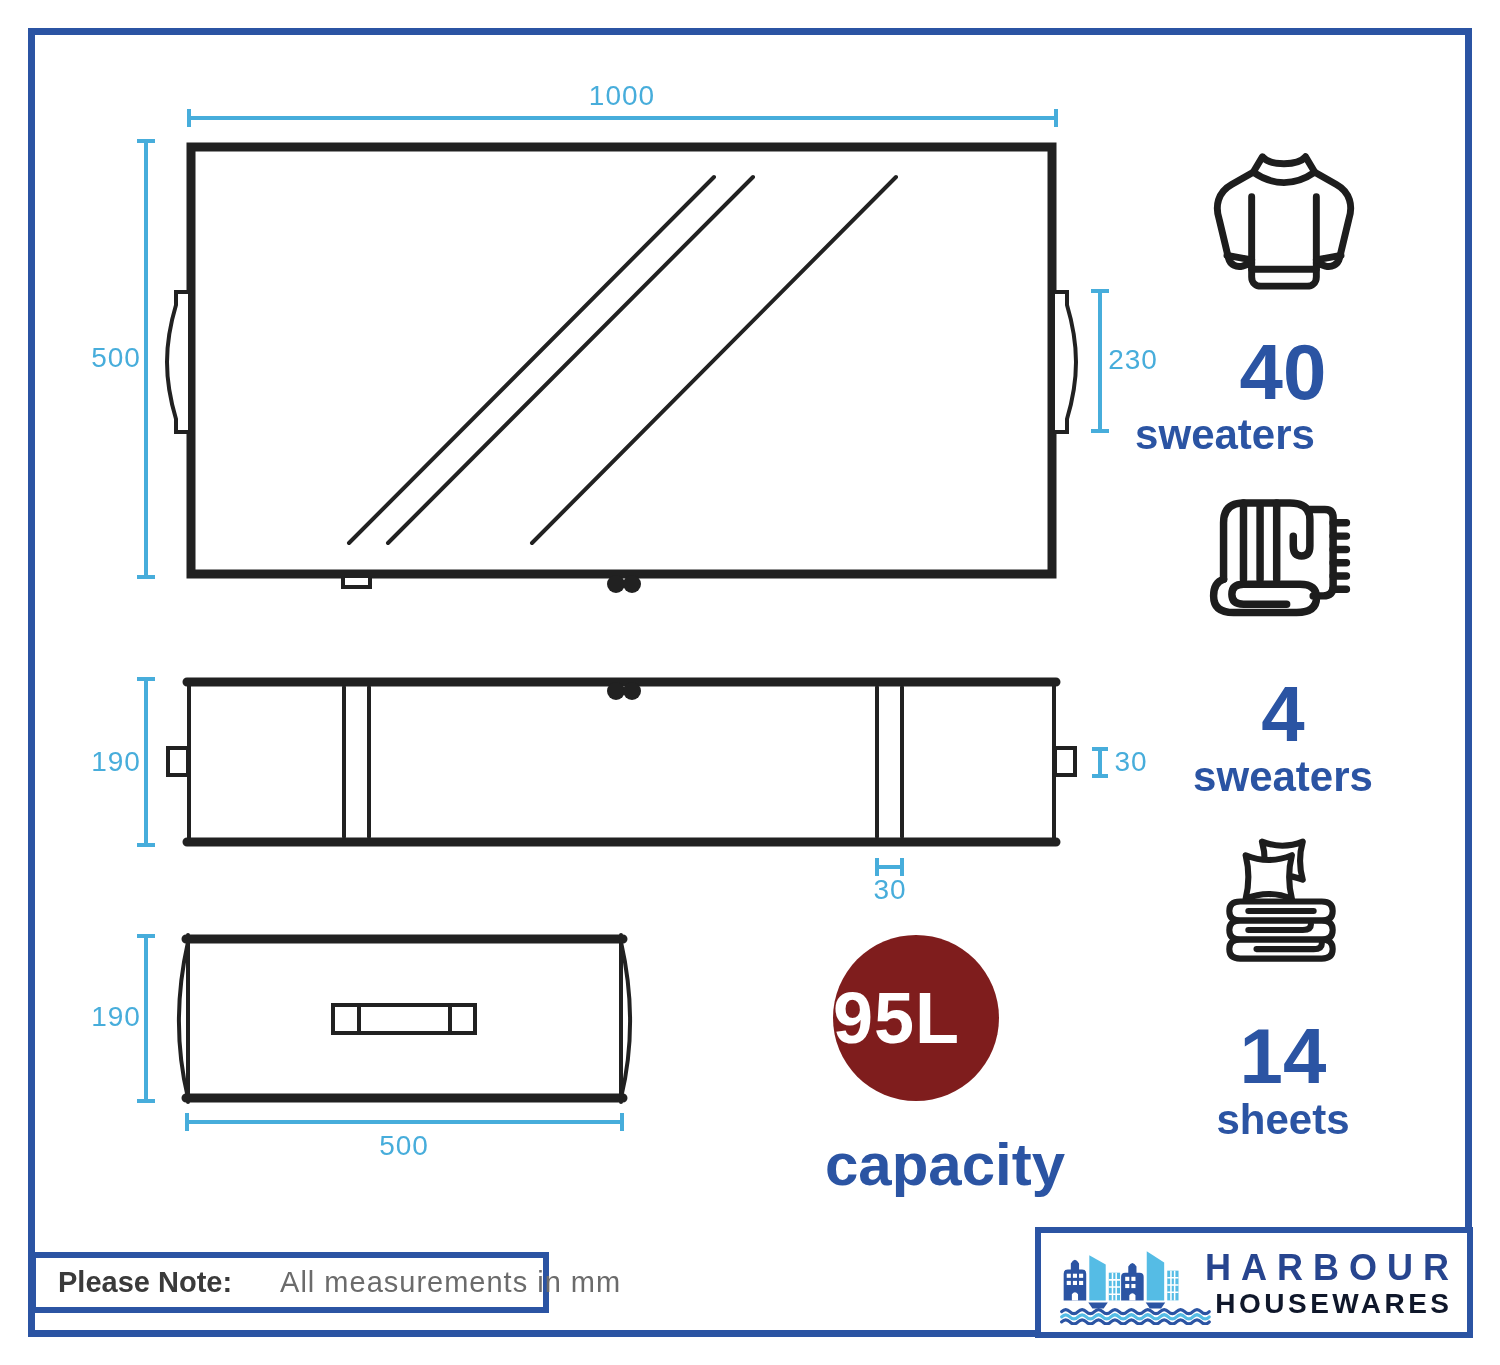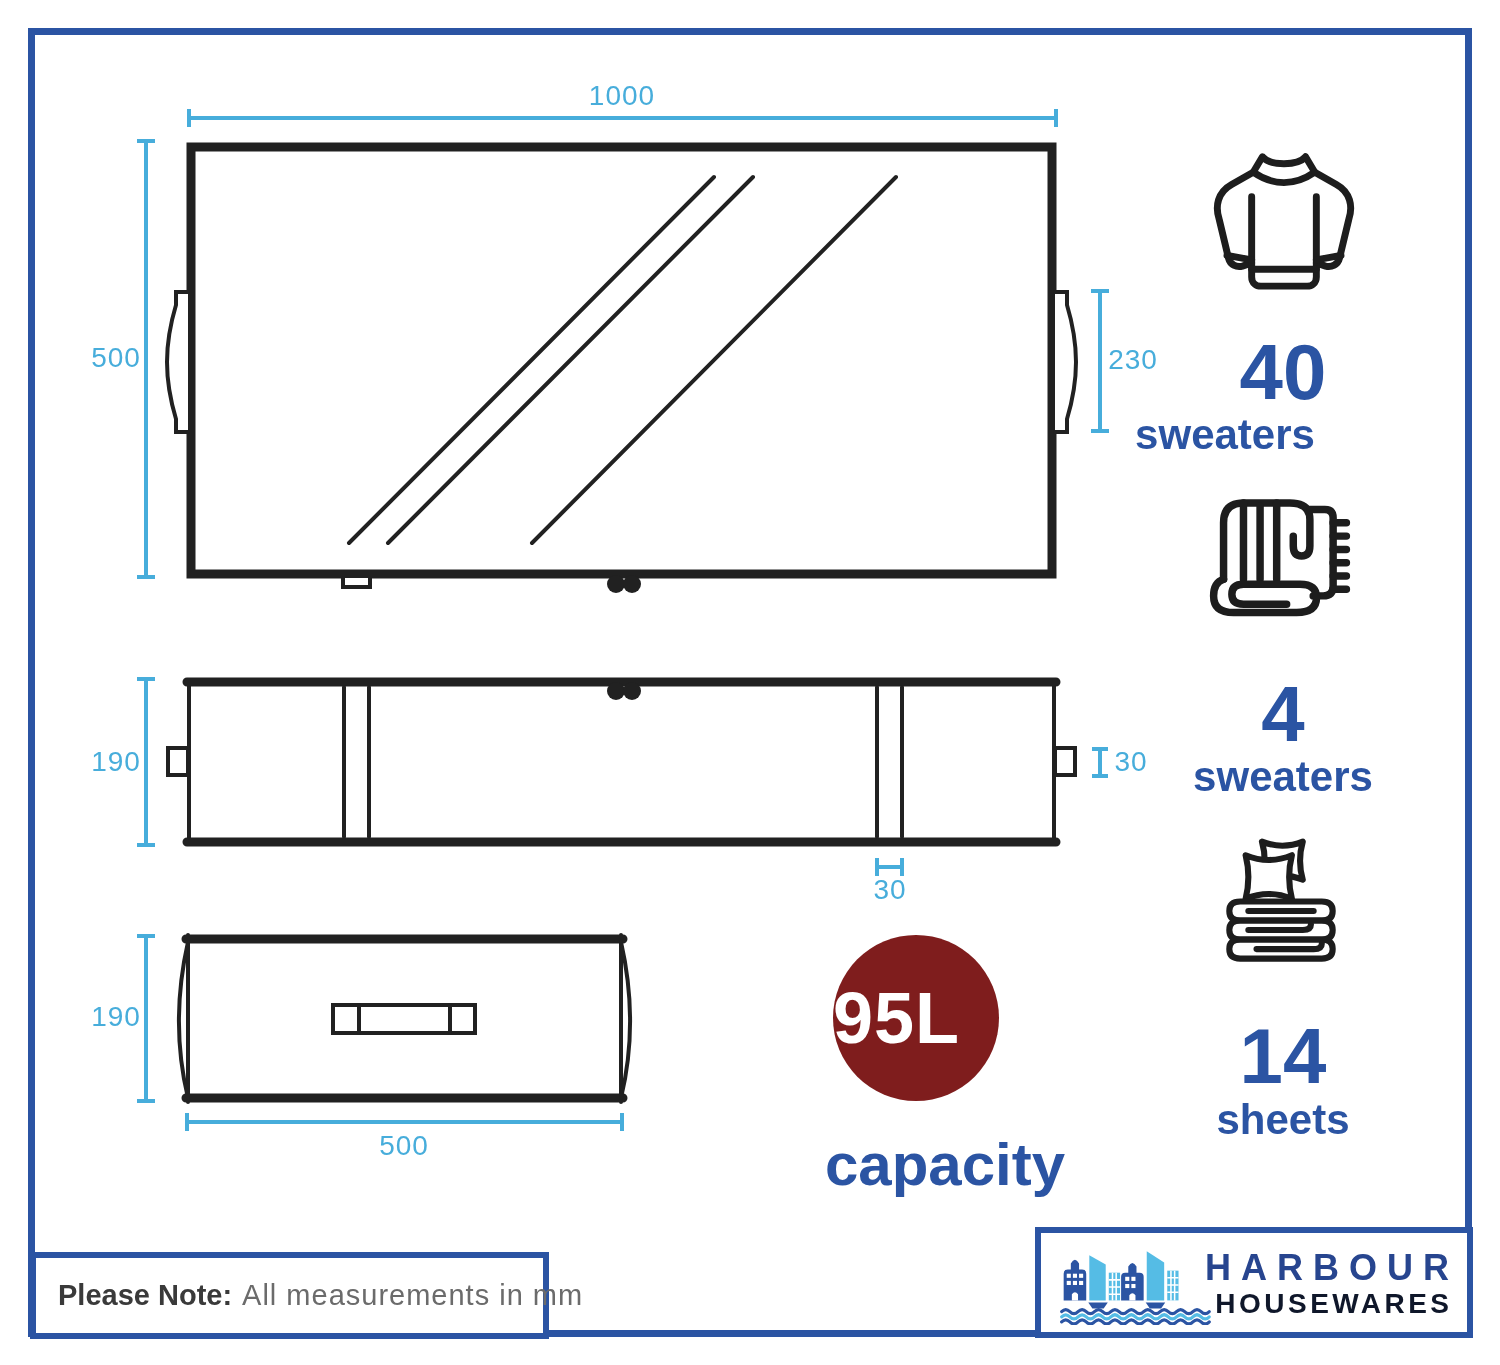--- a/index.html
+++ b/index.html
@@ -28,23 +28,23 @@
   .capacity-circle{
     position:absolute;left:833px;top:935px;width:166px;height:166px;
     border-radius:50%;background:#7f1d1d;display:flex;align-items:center;justify-content:flex-start;
   }
   .capacity-circle .val{color:#ffffff;font-size:72px;font-weight:bold;letter-spacing:1px;}
   .capacity-word{
     position:absolute;left:916px;top:1164px;transform:translate(-50%,-50%);
     color:#2B54A3;font-size:60px;font-weight:bold;margin-left:29px;
   }
   .note-box{
-    position:absolute;left:30px;top:1252px;width:519px;height:87px;
+    position:absolute;left:30px;top:1252px;width:519px;height:61px;
     border:6px solid #2B54A3;box-sizing:border-box;background:#fff;
-    display:flex;align-items:center;padding-left:22px;
+    display:flex;align-items:center;padding-left:22px;gap:38px;
   }
   .note-box .nb{color:#3A3A3A;font-weight:bold;font-size:29px;white-space:pre;}
   .note-box .nt{color:#6B6B6B;font-size:29px;margin-left:10px;white-space:nowrap;letter-spacing:1px;}
   .logo-box{
     position:absolute;left:1035px;top:1227px;width:438px;height:111px;
     border:6px solid #2B54A3;box-sizing:border-box;background:#fff;
   }
   .logo-line1{
     position:absolute;right:18px;top:14px;color:#27458F;font-size:36px;
     font-weight:bold;letter-spacing:10px;margin-right:-10px;white-space:nowrap;

